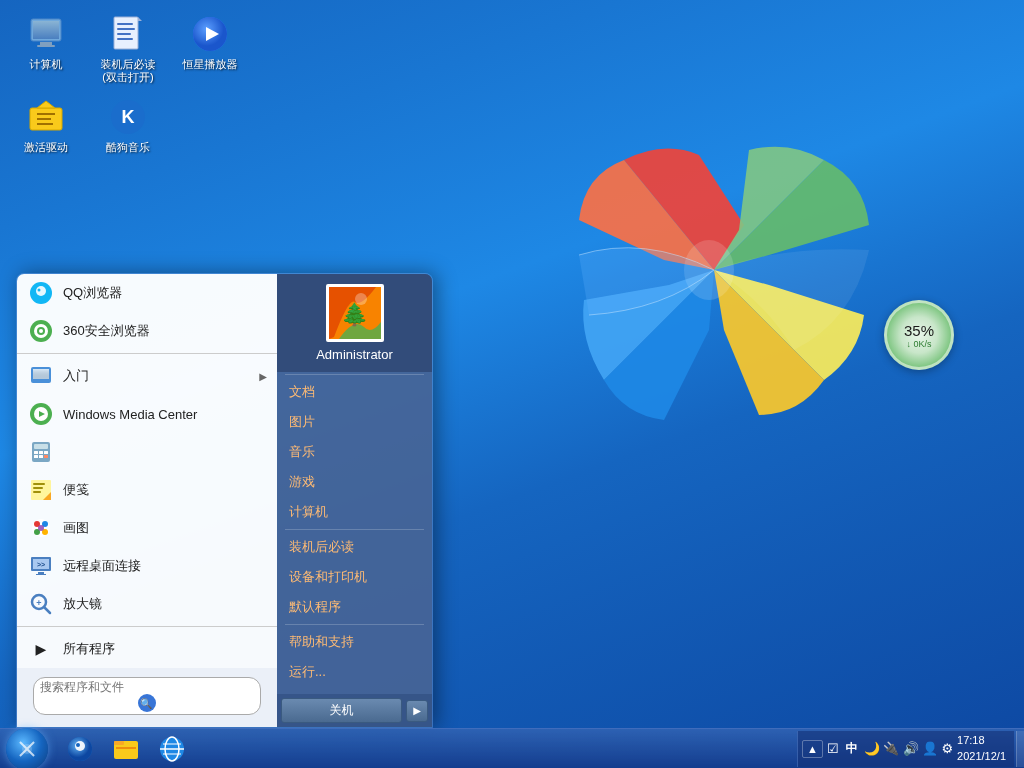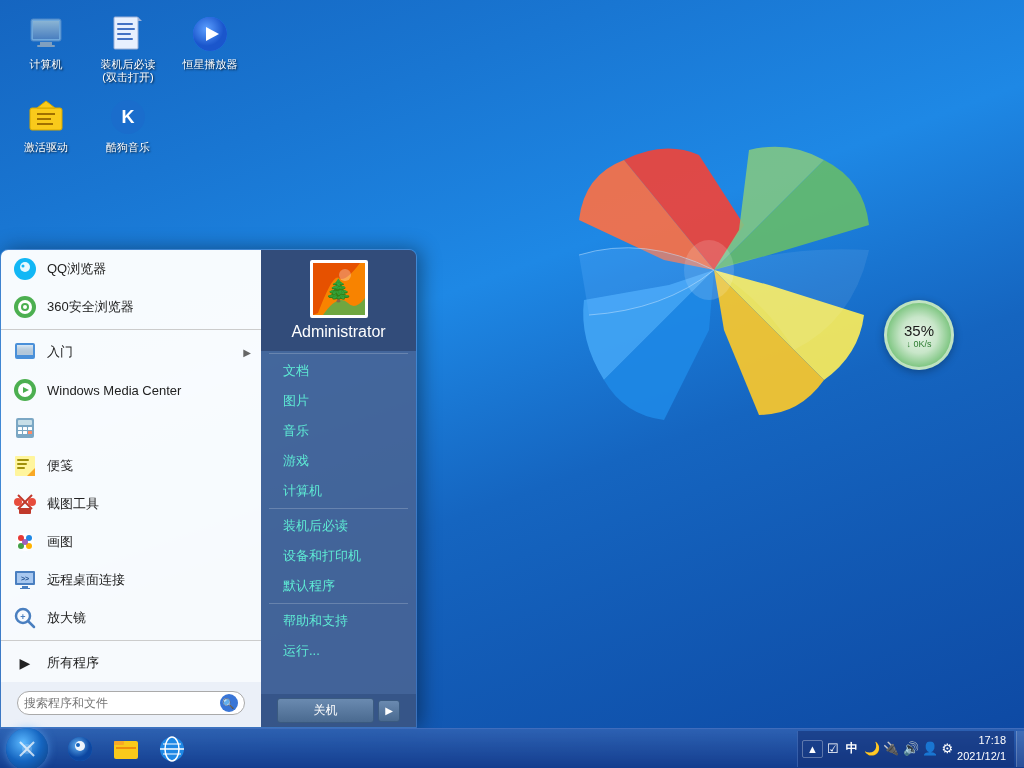--- a/index.html
+++ b/index.html
@@ -124,20 +124,21 @@
     
     .search-box {
       display: flex;
       align-items: center;
       margin: 4px 8px;
       border: 1px solid #aaa;
       border-radius: 12px;
       background: white;
       overflow: hidden;
       padding: 2px 6px;
+      flex-direction: column;
     }
 
     .search-box input {
       border: none;
       outline: none;
       font-size: 12px;
       flex: 1;
       background: transparent;
       color: #666;
       font-family: 'Microsoft YaHei', Arial;
@@ -154,21 +155,21 @@
       cursor: pointer;
       color: white;
       font-size: 10px;
     }
 
     
     .shutdown-bar {
       display: flex;
       align-items: center;
       background: rgba(50, 80, 130, 0.7);
-      padding: 4px 16px;
+      padding: 4px 4px;
       gap: 4px;
     }
 
     .shutdown-btn {
       flex: 1;
       background: linear-gradient(180deg, #6a8ab0 0%, #4a6a90 100%);
       color: white;
       border: 1px solid #3a5a80;
       border-radius: 3px;
       padding: 3px 10px;
@@ -209,32 +210,32 @@
       overflow: hidden;
       background: linear-gradient(135deg, #e65100 0%, #ff9800 40%, #4caf50 70%, #81c784 100%);
       display: flex;
       align-items: center;
       justify-content: center;
       font-size: 28px;
     }
 
     .user-name {
       color: white;
-      font-size: 16px;
+      font-size: 13px;
       margin-top: 5px;
       text-align: right;
     }
 
     .right-menu-item {
       display: flex;
       align-items: center;
       width: 100%;
-      padding: 6px 22px;
-      cursor: pointer;
-      color: #5eead4;
+      padding: 6px 12px;
+      cursor: pointer;
+      color: #fdba74;
       font-size: 13px;
     }
 
     .right-divider {
       height: 1px;
       background: rgba(255,255,255,0.2);
       width: 90%;
       margin: 2px auto;
     }
 
@@ -288,21 +289,21 @@
       align-items: center;
       justify-content: center;
       cursor: pointer;
       border-radius: 4px;
       font-size: 22px;
     }
 
     .clock {
       color: white;
       font-size: 11px;
-      text-align: right;
+      text-align: left;
       line-height: 1.4;
       cursor: pointer;
       padding: 0 4px;
     }
 
     .show-desktop {
       width: 8px;
       height: 36px;
       background: rgba(255,255,255,0.1);
       border-left: 1px solid rgba(255,255,255,0.2);
@@ -331,21 +332,21 @@
     .win7-logo {
       position: absolute;
       top: 80px;
       right: 120px;
     }
 
     
     .start-menu-container {
       position: absolute;
       bottom: 40px;
-      left: 0;
+      left: 16px;
       display: flex;
       border: 1px solid rgba(100,140,200,0.5);
       border-radius: 8px 8px 0 0;
       overflow: hidden;
       box-shadow: 4px 0 20px rgba(0,0,0,0.4);
     }
 
     
     .tray-main {
       display: flex;
@@ -551,32 +552,20 @@
             <rect x="2" y="2" width="20" height="20" rx="1" fill="#fff59d"></rect>
             <polygon points="14,22 22,14 22,22" fill="#f9a825"></polygon>
             <rect x="4" y="5" width="12" height="2" rx="1" fill="#a0900a"></rect>
             <rect x="4" y="9" width="10" height="2" rx="1" fill="#a0900a"></rect>
             <rect x="4" y="13" width="8" height="2" rx="1" fill="#a0900a"></rect>
           </svg>
         </div>
         <span class="item-label">便笺</span>
       </div>
 
-      <div class="menu-item">
-        <div class="item-icon">
-          <svg width="24" height="24" viewBox="0 0 24 24">
-            <line x1="5" y1="3" x2="19" y2="17" stroke="#c0392b" stroke-width="2"></line>
-            <line x1="19" y1="3" x2="5" y2="17" stroke="#c0392b" stroke-width="2"></line>
-            <circle cx="5" cy="10" r="4" fill="#e74c3c"></circle>
-            <circle cx="19" cy="10" r="4" fill="#e74c3c"></circle>
-            <rect x="6" y="16" width="12" height="6" rx="1" fill="#c0392b"></rect>
-          </svg>
-        </div>
-        <span class="item-label">截图工具</span>
-      </div>
 
       <div class="menu-item">
         <div class="item-icon">
           <svg width="24" height="24" viewBox="0 0 24 24">
             <circle cx="12" cy="12" r="9" fill="#fff"></circle>
             <circle cx="8" cy="8" r="3" fill="#e53935"></circle>
             <circle cx="16" cy="8" r="3" fill="#1e88e5"></circle>
             <circle cx="8" cy="16" r="3" fill="#43a047"></circle>
             <circle cx="16" cy="16" r="3" fill="#ffb300"></circle>
             <circle cx="12" cy="12" r="3" fill="#7b1fa2" opacity="0.7"></circle>

